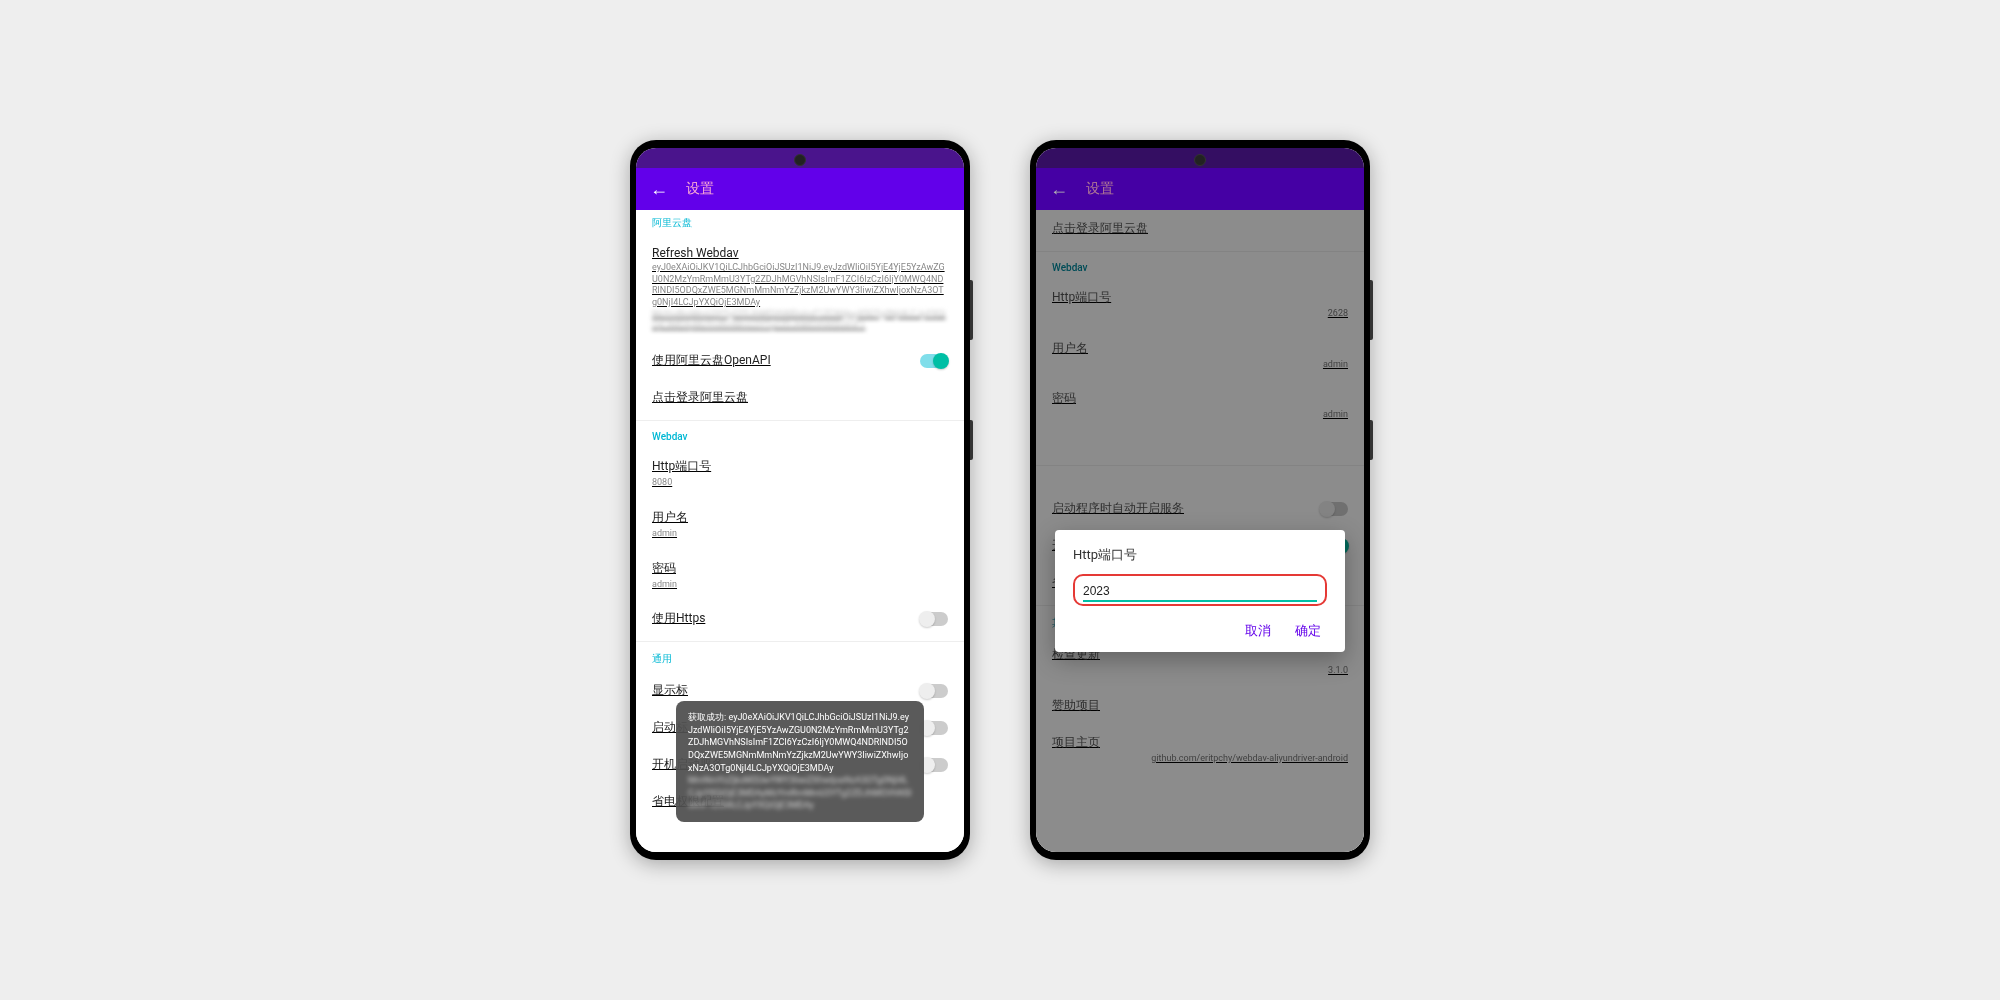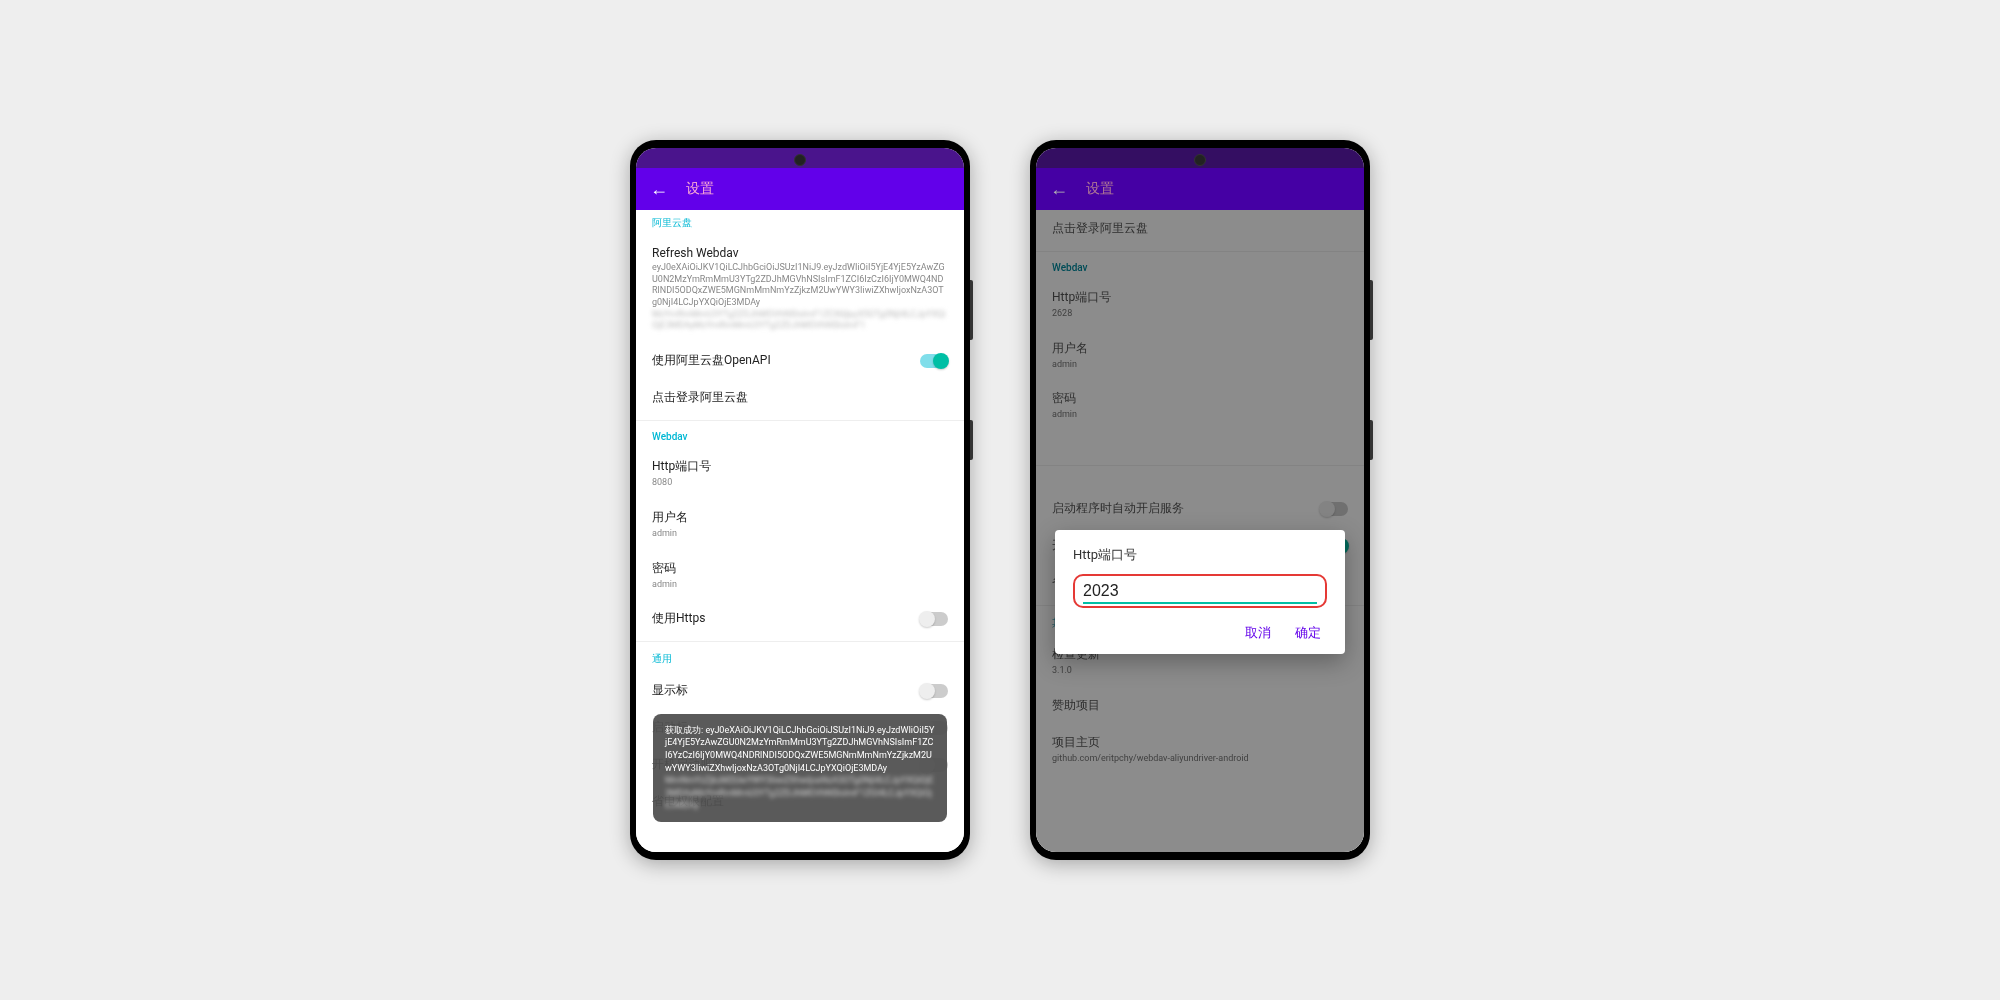--- a/index.html
+++ b/index.html
@@ -90,20 +90,21 @@
   }
   .setting-item {
     padding: 10px 16px;
     display: flex;
     align-items: center;
     justify-content: space-between;
   }
   .setting-text {
     flex: 1;
     min-width: 0;
+    text-decoration: underline;
   }
   .setting-title {
     font-size: 12px;
     color: #222;
   }
   .setting-sub {
     font-size: 9px;
     color: #888;
     margin-top: 2px;
     word-break: break-all;
@@ -137,21 +138,21 @@
   .divider {
     height: 1px;
     background: #eee;
     margin: 4px 0;
   }
   .toast {
     position: absolute;
     bottom: 30px;
     left: 50%;
     transform: translateX(-50%);
-    width: 294px;
+    width: 248px;
     background: rgba(80,80,80,0.94);
     color: #fff;
     font-size: 9px;
     padding: 10px 12px;
     border-radius: 8px;
     line-height: 1.4;
     word-break: break-all;
   }
   .toast .blur-part {
     filter: blur(2px);
@@ -186,41 +187,41 @@
   .dialog-input-wrap {
     border: 2px solid #e53935;
     border-radius: 10px;
     padding: 4px 8px 2px;
     margin-bottom: 12px;
   }
   .dialog-input {
     width: 100%;
     border: none;
     border-bottom: 2px solid #00bfa5;
-    font-size: 16px;
+    font-size: 12px;
     padding: 2px 0;
     outline: none;
     color: #222;
   }
   .dialog-actions {
     display: flex;
     justify-content: flex-end;
     gap: 24px;
     padding: 4px 6px;
   }
   .dialog-btn {
     color: #6200ea;
     font-size: 13px;
     font-weight: 500;
     cursor: pointer;
     background: none;
     border: none;
   }
   .dimmed-text .setting-title { color: #555; }
-  .dimmed-text .setting-sub { color: #777; }
+  .dimmed-text .setting-sub { color: #777; text-align: right; }
   .dimmed-text .section-header { color: #008a9e; }
 </style>
 </head>
 <body>
 
 <div class="phone">
   <div class="side-btn sb1"></div>
   <div class="side-btn sb2"></div>
   <div class="screen">
     <div class="status-bar"></div>

